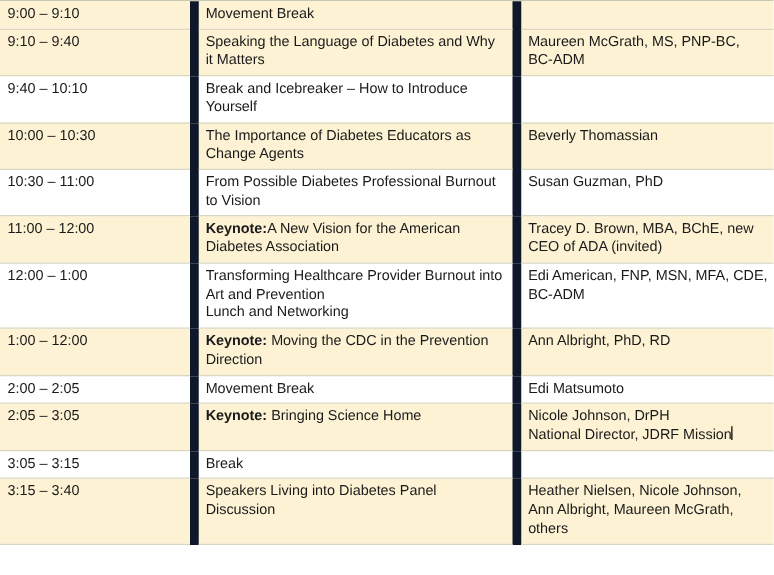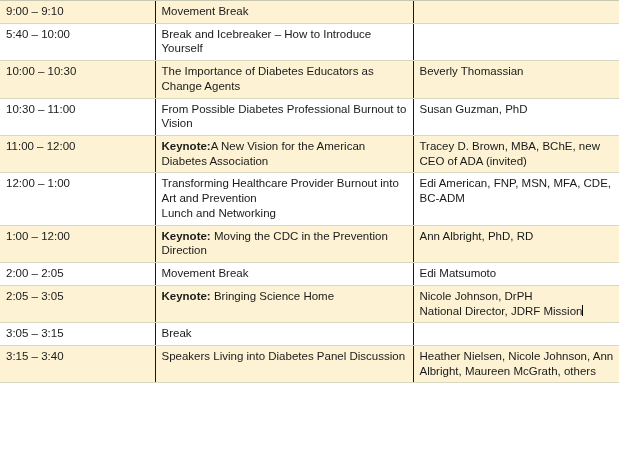--- a/index.html
+++ b/index.html
@@ -20,21 +20,21 @@
     font-size: 11.5px;
     color: #1a1a1a;
   }
   .schedule col.c-time { width: 155px; }
   .schedule col.c-topic { width: 258px; }
   .schedule col.c-speaker { width: 206px; }
 
   .schedule td {
     vertical-align: top;
     padding: 3px 5px 4px 6px;
-    border-right: 1px solid #0f172a;
+    border-right: 7px solid #0f172a;
     border-bottom: 1px solid #d8d8c2;
     line-height: 1.28;
     white-space: pre-line;
   }
   .schedule td:last-child {
     border-right: none;
   }
   .schedule tr.shade td {
     background: #fdf3d4;
   }
@@ -81,23 +81,28 @@
     <col class="c-speaker">
   </colgroup>
   <tbody>
 
     <tr class="shade">
       <td class="cell-time">9:00 – 9:10</td>
       <td class="cell-topic"><span class="kw"></span><span>Movement Break</span></td>
       <td class="cell-speaker"></td>
     </tr>
 
+    <tr class="shade">
+      <td class="cell-time">9:10 – 9:40</td>
+      <td class="cell-topic"><span class="kw"></span><span>Speaking the Language of Diabetes and Why it Matters</span></td>
+      <td class="cell-speaker">Maureen McGrath, MS, PNP-BC, BC-ADM</td>
+    </tr>
 
     <tr class="plain">
-      <td class="cell-time">5:40 – 10:00</td>
+      <td class="cell-time">9:40 – 10:10</td>
       <td class="cell-topic"><span class="kw"></span><span>Break and Icebreaker – How to Introduce Yourself</span></td>
       <td class="cell-speaker"></td>
     </tr>
 
     <tr class="shade">
       <td class="cell-time">10:00 – 10:30</td>
       <td class="cell-topic"><span class="kw"></span><span>The Importance of Diabetes Educators as Change Agents</span></td>
       <td class="cell-speaker"> Beverly Thomassian</td>
     </tr>
 

